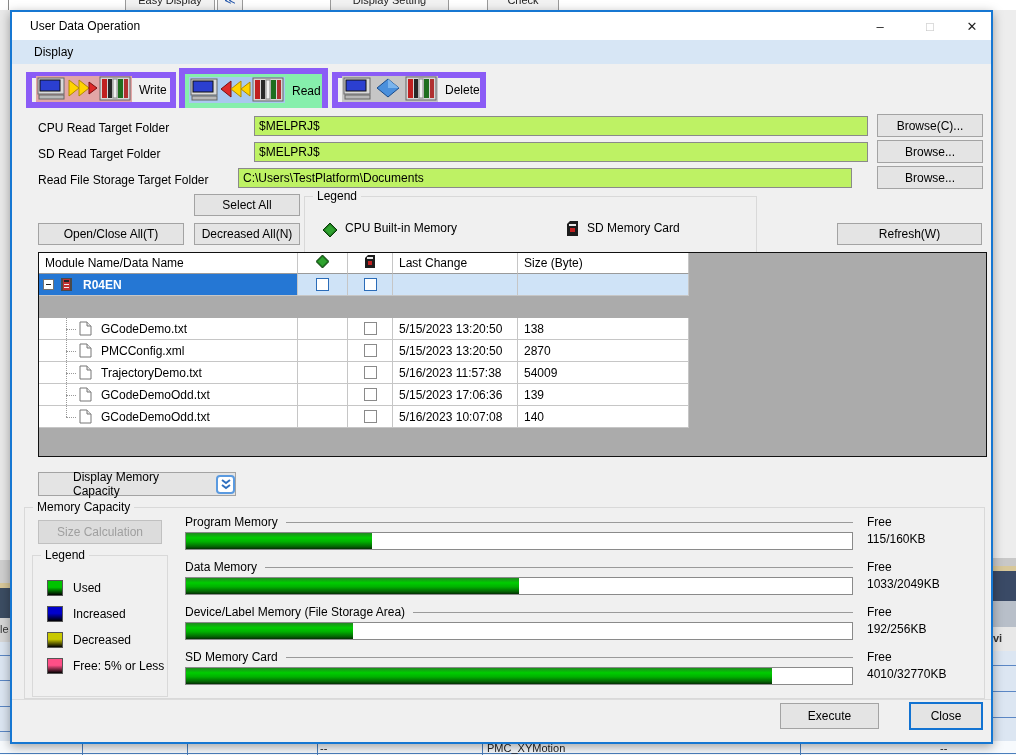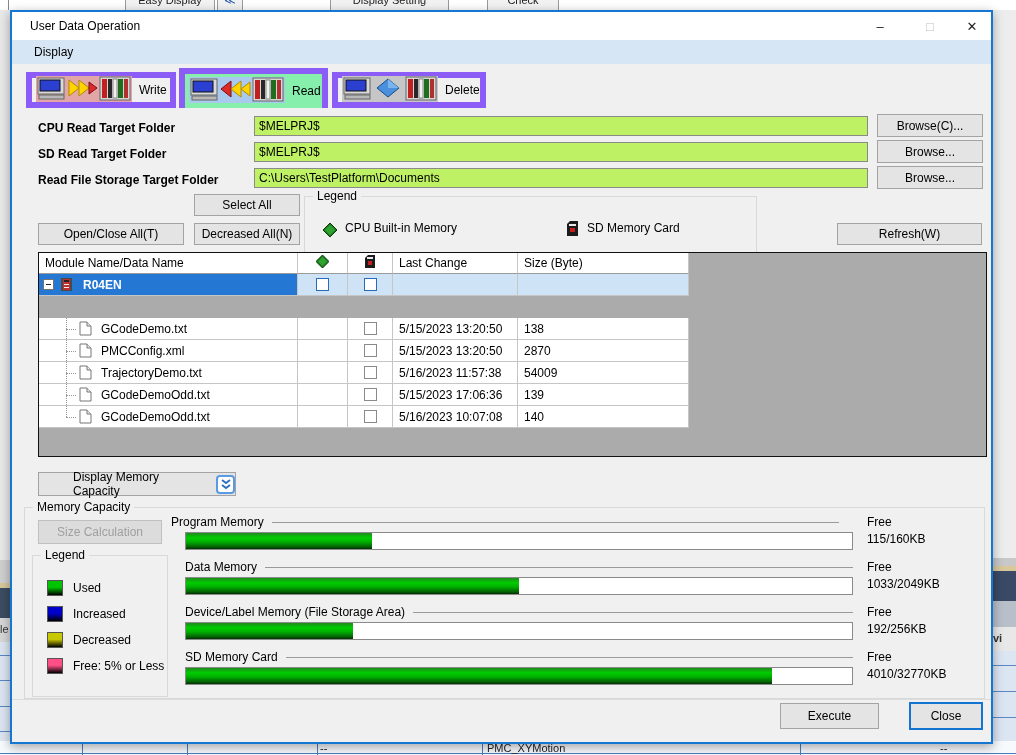--- a/index.html
+++ b/index.html
@@ -27,21 +27,21 @@
   .winbtn{top:0;width:40px;height:28px;display:flex;align-items:center;justify-content:center;font-size:13px;color:#222;}
   .menubar{left:0;top:28px;right:0;height:24px;background:#d7e6f5;}
   .menu-item{left:16px;top:0;height:24px;line-height:24px;padding:0 6px;}
 
   
   .tab{height:36px;background:#f0f0f0;border:6px solid #8b5cf6;display:flex;align-items:center;gap:7px;padding:0 8px 0 4px;box-sizing:border-box;}
   .tab.active{background:#86efac;height:40px;border-bottom:none;z-index:3;}
   .tab-label{font-size:12px;}
 
   
-  .fld-label{height:18px;line-height:18px;font-weight:bold;}
+  .fld-label{height:18px;line-height:18px;}
   .fld-input{box-sizing:border-box;height:20px;border:1px solid #8a8a8a;background:#bef264;
              font-family:"Liberation Sans","DejaVu Sans",sans-serif;font-size:12px;padding:1px 4px;color:#000;}
   .btn{box-sizing:border-box;background:#e4e4e4;border:1px solid #a3a3a3;display:flex;align-items:center;justify-content:center;
        font-size:12px;color:#000;cursor:default;}
   .btn.disabled{background:#dcdcdc;border-color:#c0c0c0;color:#9f9f9f;}
 
   
   .groupbox{border:1px solid #d9d9d9;box-sizing:border-box;padding-left:46px;}
   .gb-title{position:absolute;top:-8px;left:8px;background:#f0f0f0;padding:0 4px;font-size:12px;line-height:14px;}
 
@@ -209,21 +209,21 @@
 
   <div class="abs fld-label" style="left:26px;top:107px;">CPU Read Target Folder</div>
   <input class="abs fld-input" style="left: 242px; top: 104px; width: 614px;" readonly="" value="$MELPRJ$">
   <div class="abs btn" style="left:865px;top:102px;width:106px;height:23px;">Browse(C)...</div>
 
   <div class="abs fld-label" style="left:26px;top:133px;">SD Read Target Folder</div>
   <input class="abs fld-input" style="left: 242px; top: 130px; width: 614px;" readonly="" value="$MELPRJ$">
   <div class="abs btn" style="left:865px;top:128px;width:106px;height:23px;">Browse...</div>
 
   <div class="abs fld-label" style="left:26px;top:159px;">Read File Storage Target Folder</div>
-  <input class="abs fld-input" style="left: 242px; top: 156px; width: 614px;" readonly="" value="C:\Users\TestPlatform\Documents">
+  <input class="abs fld-input" style="left: 226px; top: 156px; width: 614px;" readonly="" value="C:\Users\TestPlatform\Documents">
   <div class="abs btn" style="left:865px;top:154px;width:106px;height:23px;">Browse...</div>
 
   <div class="abs btn" style="left:182px;top:182px;width:106px;height:22px;">Select All</div>
   <div class="abs btn" style="left:26px;top:211px;width:146px;height:22px;">Open/Close All(T)</div>
   <div class="abs btn" style="left:182px;top:211px;width:106px;height:22px;">Decreased All(N)</div>
   <div class="abs btn" style="left:825px;top:211px;width:145px;height:22px;">Refresh(W)</div>
 
   <div class="abs groupbox" style="left:292px;top:184px;width:453px;height:60px;">
     <span class="gb-title">Legend</span>
     <span class="abs" style="left:18px;top:26px;">
@@ -402,21 +402,21 @@
     <span class="legend-sq" style="top: 24px; background: linear-gradient(rgb(0, 196, 0) 0%, rgb(0, 196, 0) 45%, rgb(0, 0, 0) 100%);"></span>
     <span class="legend-lbl" style="top:24px;">Used</span>
     <span class="legend-sq" style="top: 50px; background: linear-gradient(rgb(0, 0, 204) 0%, rgb(0, 0, 204) 45%, rgb(0, 0, 0) 100%);"></span>
     <span class="legend-lbl" style="top:50px;">Increased</span>
     <span class="legend-sq" style="top: 76px; background: linear-gradient(rgb(200, 200, 0) 0%, rgb(200, 200, 0) 45%, rgb(0, 0, 0) 100%);"></span>
     <span class="legend-lbl" style="top:76px;">Decreased</span>
     <span class="legend-sq" style="top: 102px; background: linear-gradient(rgb(255, 79, 135) 0%, rgb(255, 79, 135) 45%, rgb(0, 0, 0) 100%);"></span>
     <span class="legend-lbl" style="top:102px;">Free: 5% or Less</span>
   </div>
 
-  <div class="abs bar-label" style="left:159px;top:503px;width:668px;">
+  <div class="abs bar-label" style="left:173px;top:503px;width:668px;">
     <span>Program Memory</span>
       <span class="rule"></span>
   </div>
   <div class="abs mbar" style="left:173px;top:520px;width:668px;">
     <div class="fill" style="width: 28%;"></div>
   </div>
   <div class="abs free-blk" style="left:855px;top:502px;">
     <div>Free</div>
       <div>115/160KB</div>
   </div>

